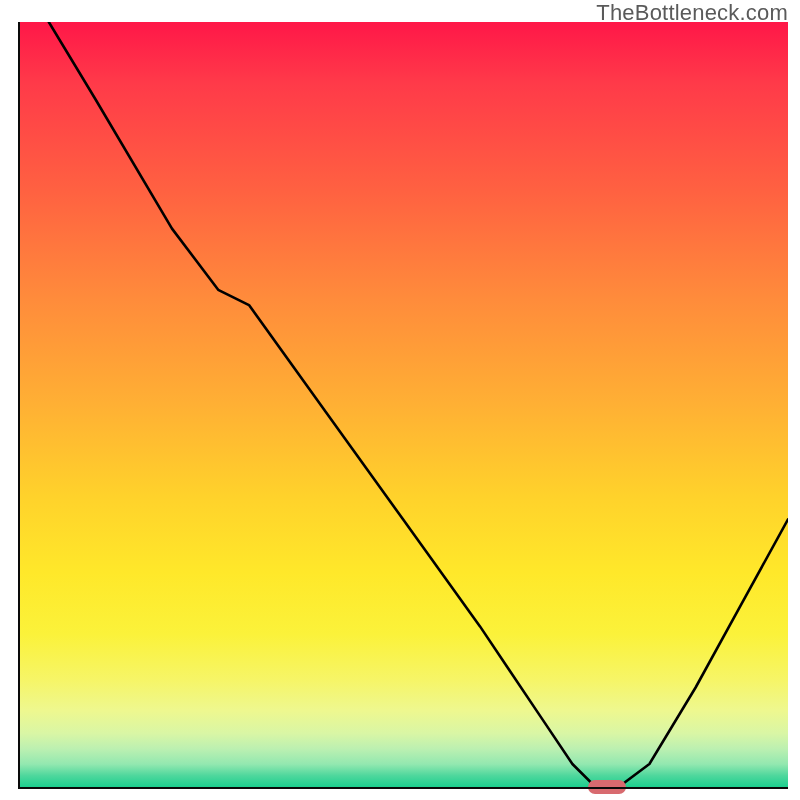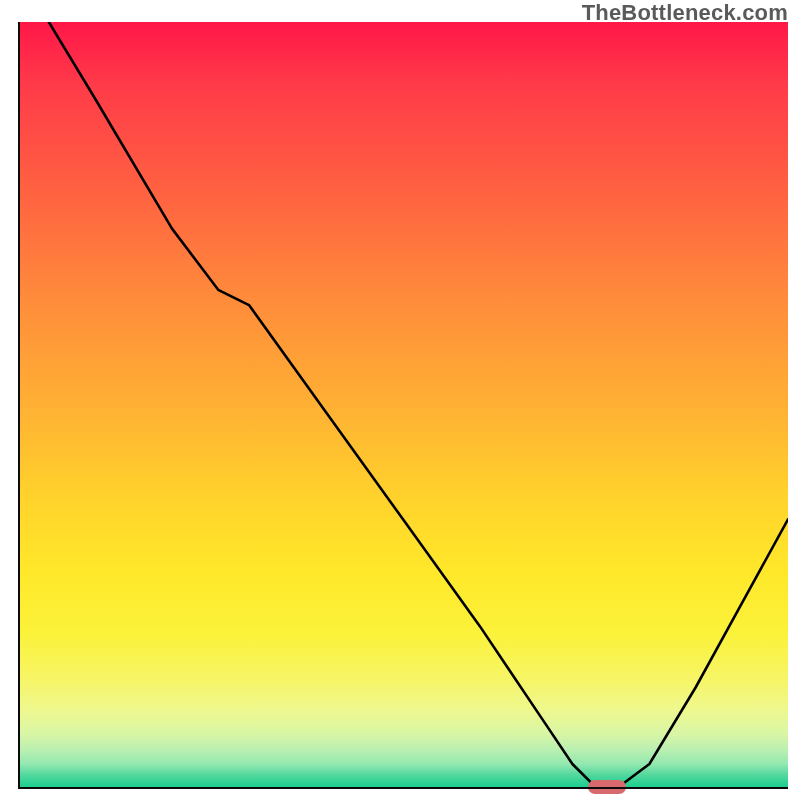--- a/index.html
+++ b/index.html
@@ -54,21 +54,21 @@
     top: 787px;
     width: 770px;
     height: 0;
     border-top: 2.5px solid #0a0a0a;
   }
   .watermark {
     position: absolute;
     top: 0px;
     right: 12px;
     font-size: 22px;
-    font-weight: 700;
+    font-weight: 400;
     color: #5a5a5a;
     letter-spacing: 0.2px;
   }
   .curve-svg {
     position: absolute;
     left: 18px;
     top: 22px;
     width: 770px;
     height: 765px;
   }

